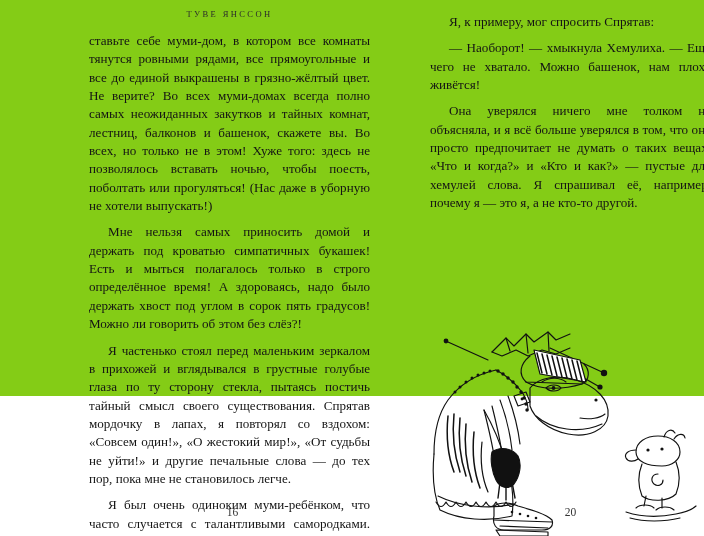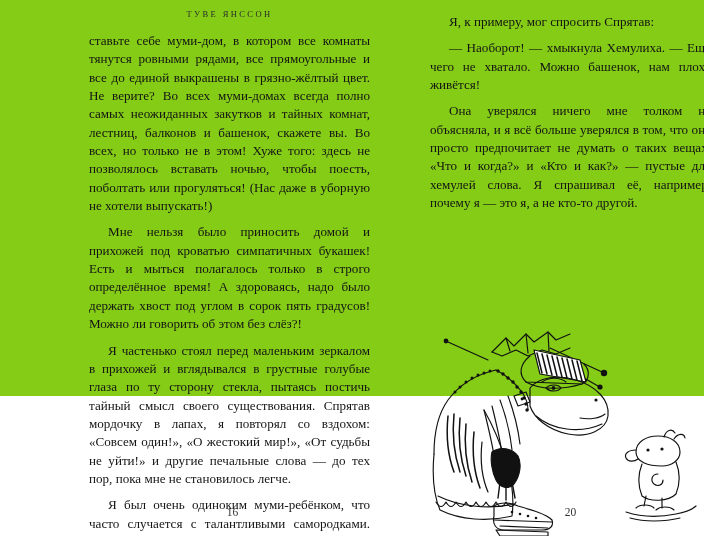--- a/index.html
+++ b/index.html
@@ -91,21 +91,21 @@
 </head>
 <body>
 
 <div class="spread">
 
   <div class="page page-left">
     <div class="running-head">ТУВЕ ЯНССОН</div>
 
     <div class="body-block">
       <p class="noindent">ставьте себе муми-дом, в котором все комнаты тянутся ровными рядами, все прямоугольные и все до единой выкрашены в грязно-жёлтый цвет. Не верите? Во всех муми-домах всегда полно самых неожиданных закутков и тайных комнат, лестниц, балконов и башенок, скажете вы. Во всех, но только не в этом! Хуже того: здесь не позволялось вставать ночью, чтобы поесть, поболтать или прогуляться! (Нас даже в уборную не хотели выпускать!)</p>
-      <p>Мне нельзя было приносить домой и прихожей под кроватью симпатичных букашек! Есть и мыться полагалось только в строго определённое время! А здороваясь, надо было держать хвост под углом в сорок пять градусов! Можно ли говорить об этом без слёз?!</p>
+      <p>Мне нельзя самых приносить домой и держать под кроватью симпатичных букашек! Есть и мыться полагалось только в строго определённое время! А здороваясь, надо было держать хвост под углом в сорок пять градусов! Можно ли говорить об этом без слёз?!</p>
       <p>Я частенько стоял перед маленьким зеркалом в прихожей и вглядывался в грустные голубые глаза по ту сторону стекла, пытаясь постичь тайный смысл своего существования. Спрятав мордочку в лапах, я повторял со вздохом: «Совсем один!», «О жестокий мир!», «От судьбы не уйти!» и другие печальные слова — до тех пор, пока мне не становилось легче.</p>
       <p>Я был очень одиноким муми-ребёнком, что часто случается с талантливыми самородками. Никто меня не понимал, и меньше всех —</p>
     </div>
 
     <div class="page-number">16</div>
   </div>
 
   <div class="page page-right">
 
     <div class="body-block">

